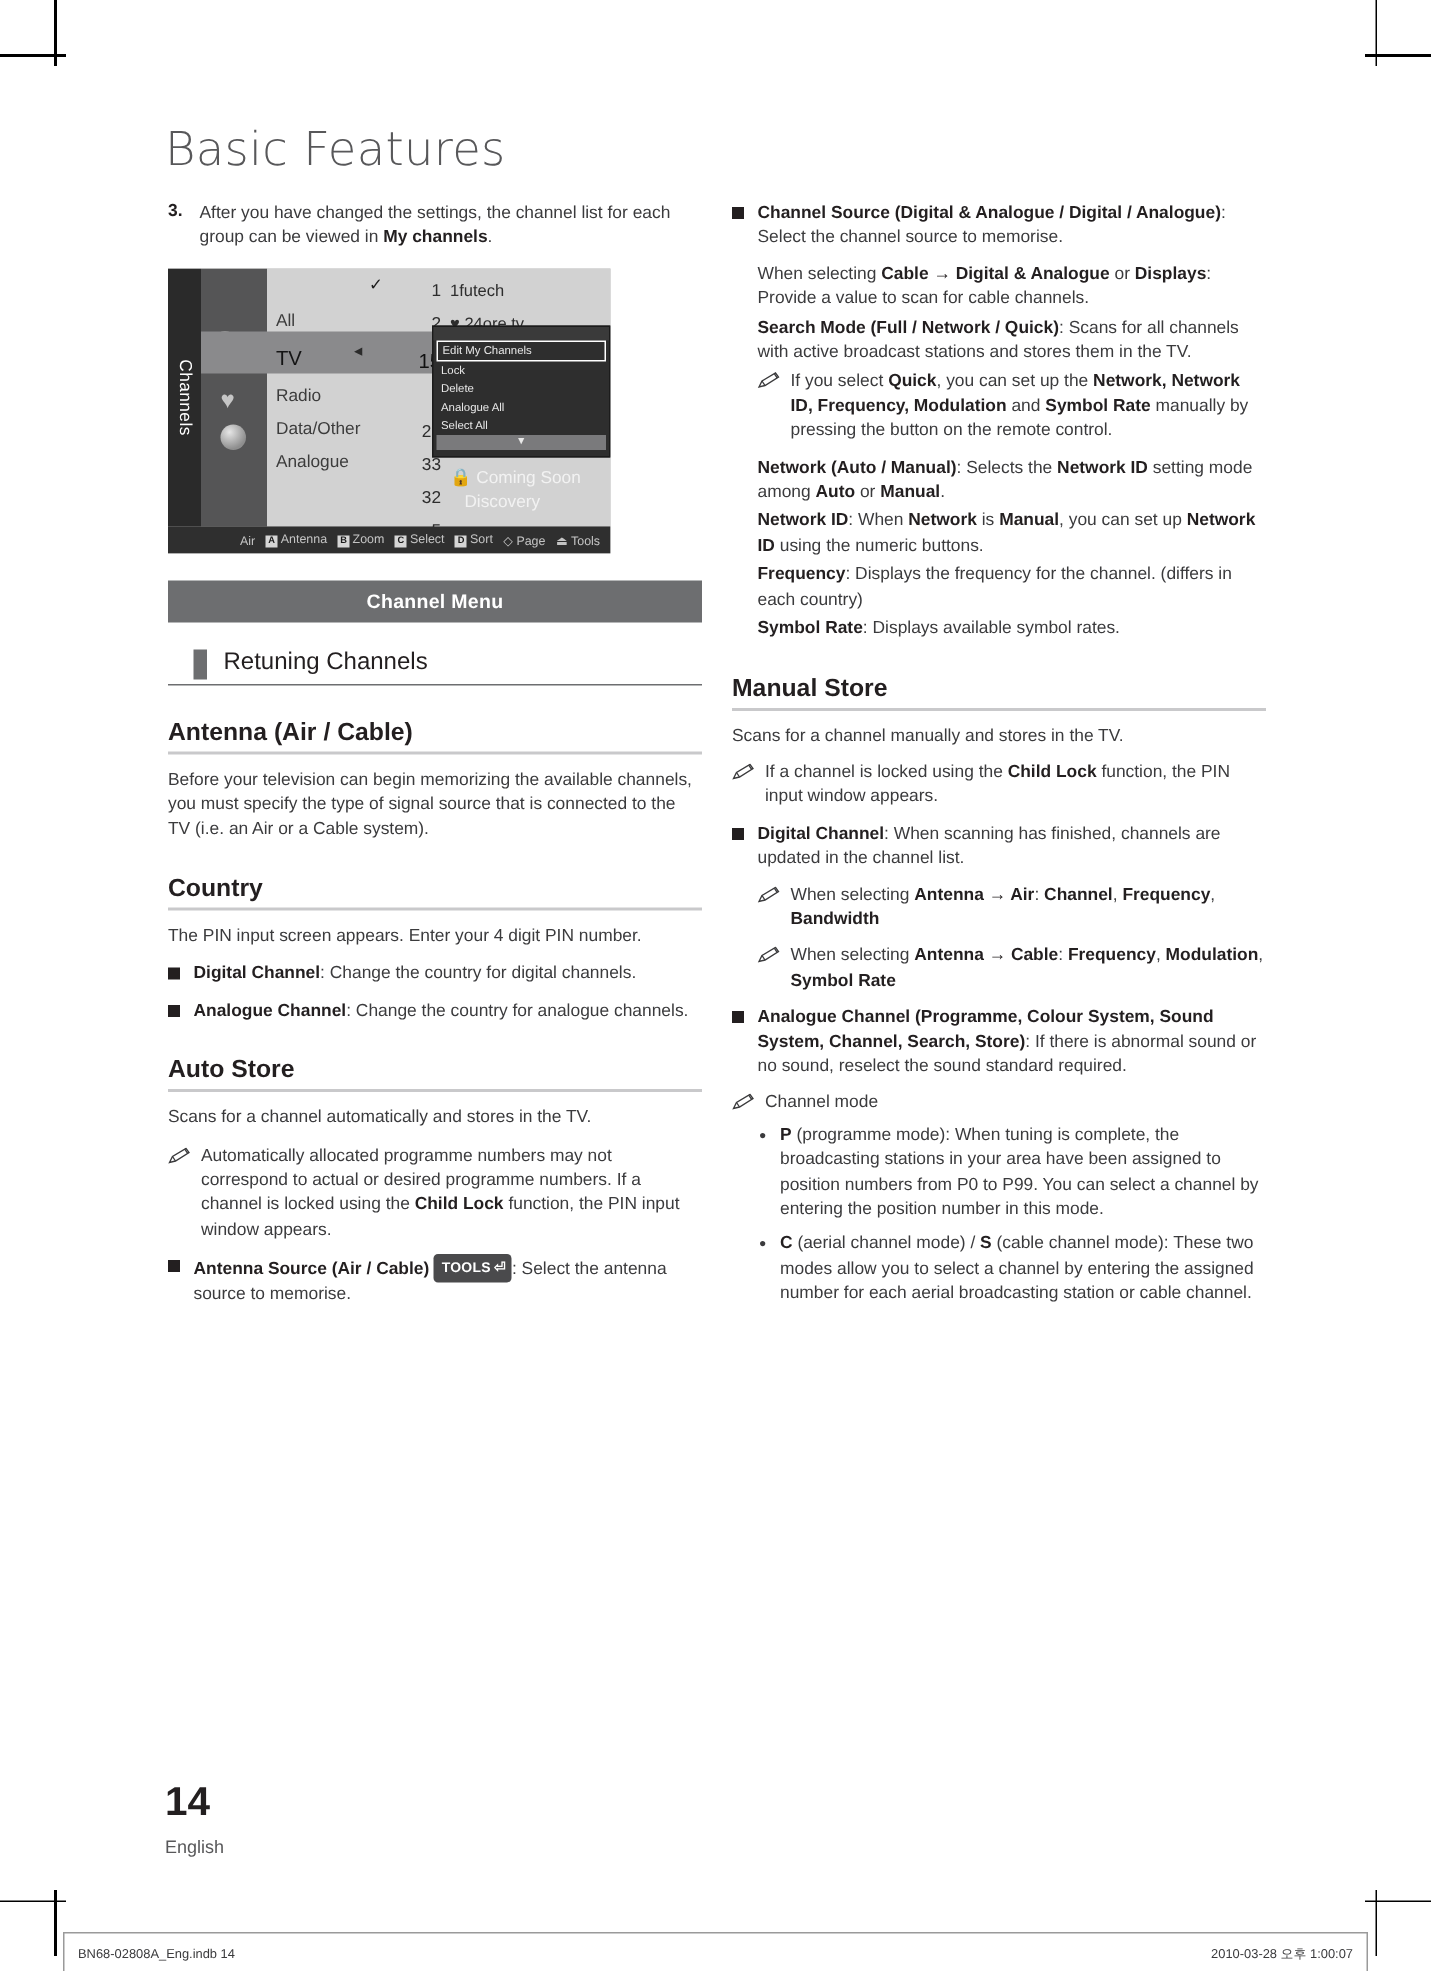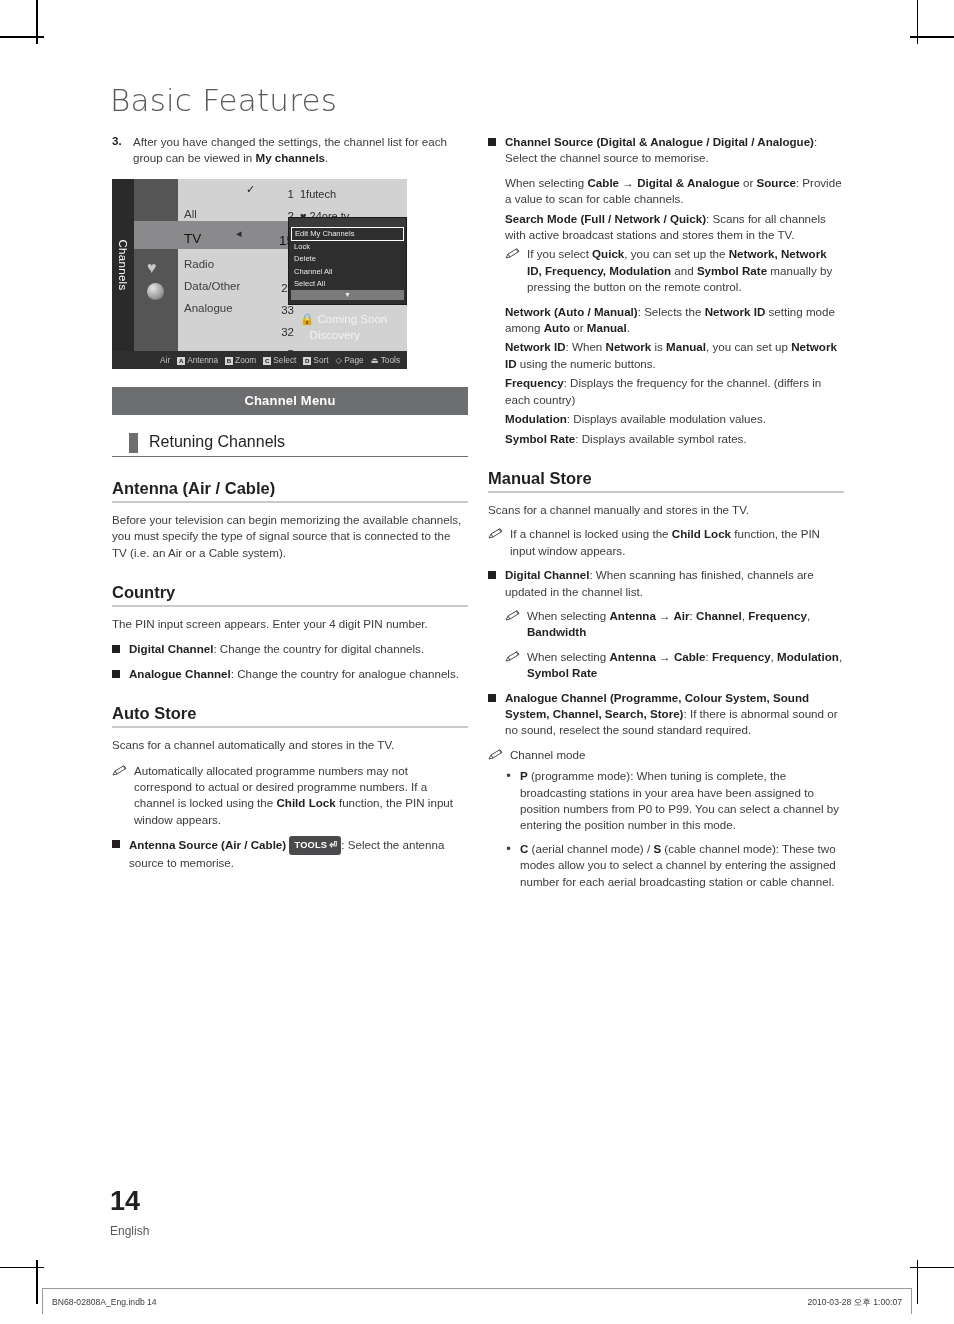--- a/index.html
+++ b/index.html
@@ -256,21 +256,21 @@
       <div class="tv-lock-rows">
         <div class="tv-lock-row">🔒&nbsp;<span>Coming Soon</span></div>
         <div class="tv-lock-row">&nbsp;&nbsp;&nbsp;<span>Discovery</span></div>
       </div>
 
       <div class="tv-popup">
         <div class="tv-popup-head"></div>
         <div class="tv-popup-item hl">Edit My Channels</div>
         <div class="tv-popup-item">Lock</div>
         <div class="tv-popup-item">Delete</div>
-        <div class="tv-popup-item">Channel All</div>
+        <div class="tv-popup-item">Analogue All</div>
         <div class="tv-popup-item">Select All</div>
         <div class="tv-popup-foot">▼</div>
       </div>
 
       <div class="tv-bottom">
         <span class="grp">Air</span>
         <span class="grp"><span class="key">A</span><span>Antenna</span></span>
         <span class="grp"><span class="key">B</span><span>Zoom</span></span>
         <span class="grp"><span class="key">C</span><span>Select</span></span>
         <span class="grp"><span class="key">D</span><span>Sort</span></span>
@@ -328,21 +328,21 @@
   </div>
 
   <div class="col-right">
 
     <div class="bullet-item">
       <div class="sq"></div>
       <div class="txt"><span class="b">Channel Source (Digital &amp; Analogue / Digital / Analogue)</span><span>: Select the channel source to memorise.</span></div>
     </div>
 
     <div class="p indent">
-      <span>When selecting </span><span class="b">Cable</span><span class="b"> → </span><span class="b">Digital &amp; Analogue</span><span> or </span><span class="b">Source</span><span>: Provide a value to scan for cable channels.</span>
+      <span>When selecting </span><span class="b">Cable</span><span class="b"> → </span><span class="b">Digital &amp; Analogue</span><span> or </span><span class="b">Displays</span><span>: Provide a value to scan for cable channels.</span>
     </div>
 
     <div class="p indent">
       <span class="b">Search Mode (Full / Network / Quick)</span><span>: Scans for all channels with active broadcast stations and stores them in the TV.</span>
     </div>
 
     <div class="note-item indent" style="margin-top:2px;">
       <svg class="pencil" width="15" height="11" viewBox="0 0 15 11">
         <path d="M1 10 L3 6 L12 0.6 L14 3.4 L5 9 Z" fill="none" stroke="#3b3b3d" stroke-width="0.9"></path>
         <path d="M3 6 L5 9" stroke="#3b3b3d" stroke-width="0.9"></path>
@@ -356,23 +356,20 @@
     </div>
 
     <div class="p indent">
       <span class="b">Network ID</span><span>: When </span><span class="b">Network</span><span> is </span><span class="b">Manual</span><span>, you can set up </span><span class="b">Network ID</span><span> using the numeric buttons.</span>
     </div>
 
     <div class="p indent">
       <span class="b">Frequency</span><span>: Displays the frequency for the channel. (differs in each country)</span>
     </div>
 
-    <div class="p indent">
-      <span class="b">Modulation</span><span>: Displays available modulation values.</span>
-    </div>
 
     <div class="p indent">
       <span class="b">Symbol Rate</span><span>: Displays available symbol rates.</span>
     </div>
 
     <div class="h-sec">Manual Store</div>
     <div class="h-rule"></div>
     <div class="p" style="margin-bottom:8px;">Scans for a channel manually and stores in the TV.</div>
 
     <div class="note-item">

